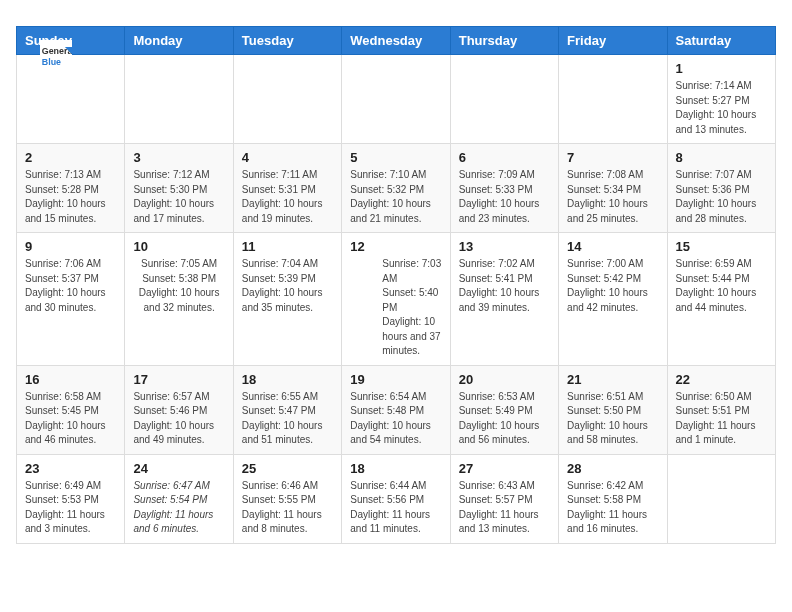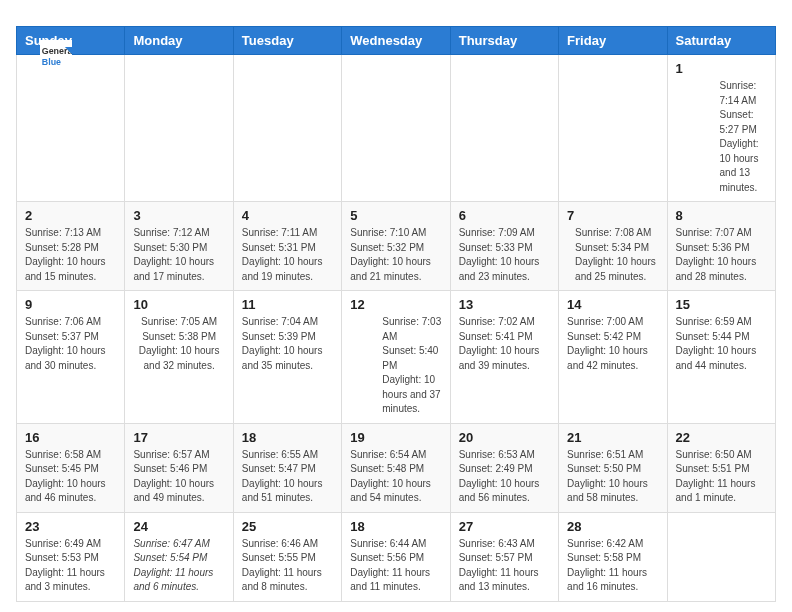--- a/index.html
+++ b/index.html
@@ -115,21 +115,21 @@
   <tbody id="calendar-body">
   <tr>
         <td></td>
         <td></td>
         <td></td>
         <td></td>
         <td></td>
         <td></td>
         <td>
           <span class="day-num">1</span>
-          <div class="day-info" style="white-space: pre-line; margin-left: 44px;">Sunrise: 7:14 AM
+          <div class="day-info" style="white-space: pre-line;">Sunrise: 7:14 AM
 Sunset: 5:27 PM
 Daylight: 10 hours and 13 minutes.</div>
         </td>
       </tr>
       <tr>
         <td>
           <span class="day-num">2</span>
           <div class="day-info" style="white-space: pre-line;">Sunrise: 7:13 AM
 Sunset: 5:28 PM
 Daylight: 10 hours and 15 minutes.</div>
@@ -153,21 +153,21 @@
 Daylight: 10 hours and 21 minutes.</div>
         </td>
         <td>
           <span class="day-num">6</span>
           <div class="day-info" style="white-space: pre-line;">Sunrise: 7:09 AM
 Sunset: 5:33 PM
 Daylight: 10 hours and 23 minutes.</div>
         </td>
         <td>
           <span class="day-num">7</span>
-          <div class="day-info" style="white-space: pre-line; margin-left: 8px;">Sunrise: 7:08 AM
+          <div class="day-info" style="white-space: pre-line;">Sunrise: 7:08 AM
 Sunset: 5:34 PM
 Daylight: 10 hours and 25 minutes.</div>
         </td>
         <td>
           <span class="day-num">8</span>
           <div class="day-info" style="white-space: pre-line;">Sunrise: 7:07 AM
 Sunset: 5:36 PM
 Daylight: 10 hours and 28 minutes.</div>
         </td>
       </tr>
@@ -236,21 +236,21 @@
         </td>
         <td>
           <span class="day-num">19</span>
           <div class="day-info" style="white-space: pre-line;">Sunrise: 6:54 AM
 Sunset: 5:48 PM
 Daylight: 10 hours and 54 minutes.</div>
         </td>
         <td>
           <span class="day-num">20</span>
           <div class="day-info" style="white-space: pre-line;">Sunrise: 6:53 AM
-Sunset: 2:49 PM
+Sunset: 5:49 PM
 Daylight: 10 hours and 56 minutes.</div>
         </td>
         <td>
           <span class="day-num">21</span>
           <div class="day-info" style="white-space: pre-line;">Sunrise: 6:51 AM
 Sunset: 5:50 PM
 Daylight: 10 hours and 58 minutes.</div>
         </td>
         <td>
           <span class="day-num">22</span>

